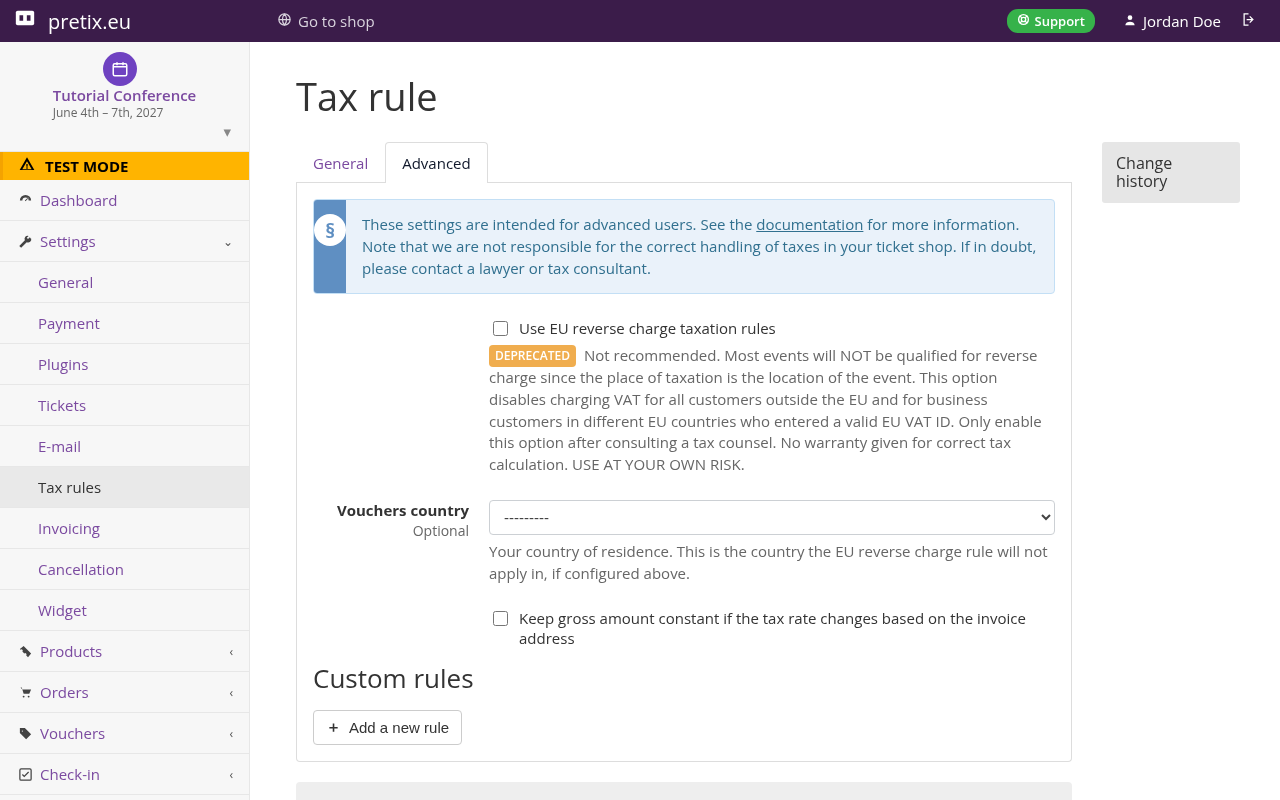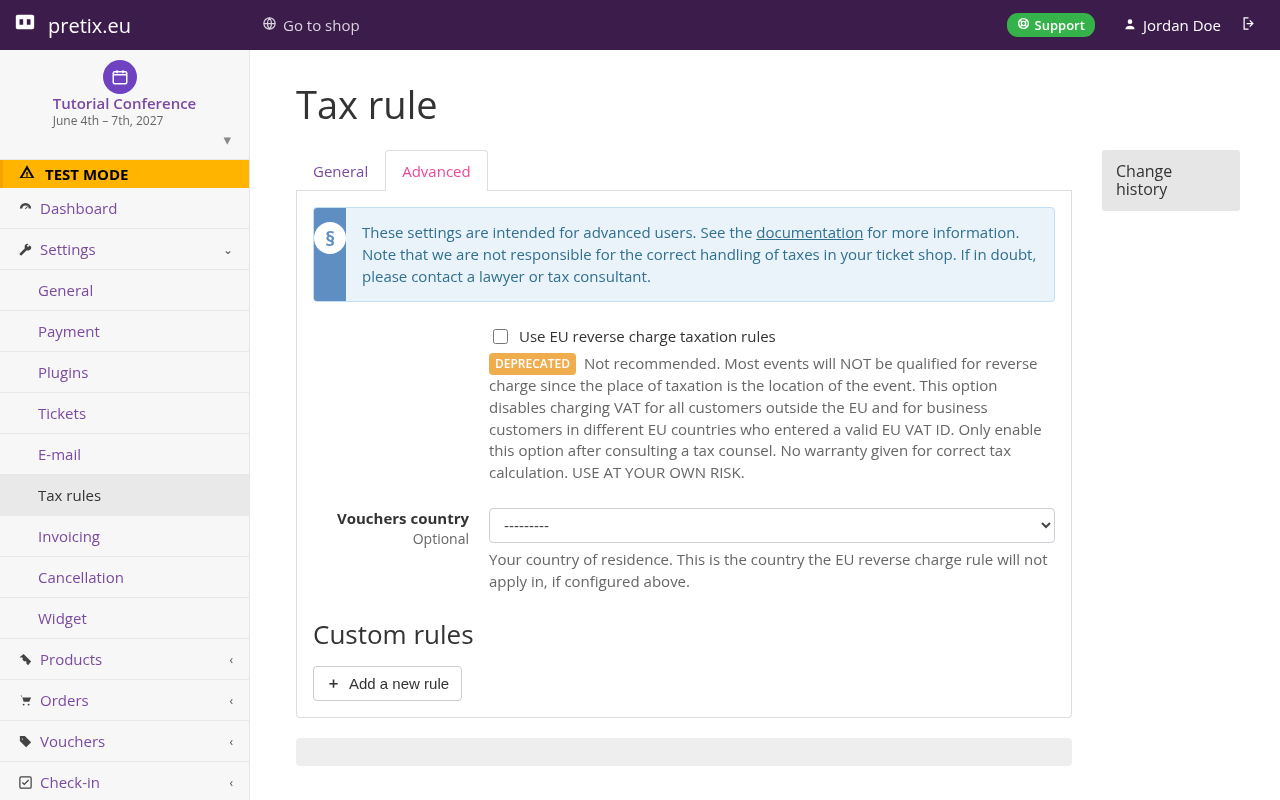--- a/index.html
+++ b/index.html
@@ -26,28 +26,29 @@
     font-family: "Open Sans", "Helvetica Neue", Helvetica, Arial, sans-serif;
     font-size: 15px;
     color: var(--text);
     background: #fff;
     height: 100%;
   }
   a { color: var(--purple-link); text-decoration: none; }
 
   
   .navbar {
-    height: 50px;
+    height: 42px;
     background: var(--purple-dark);
     color: #fff;
     display: flex;
     align-items: center;
     padding: 5px 14px;
     position: relative;
     z-index: 5;
+    gap: 15px;
   }
   .brand {
     display: flex; align-items: center;
     font-size: 20px; font-weight: 500;
     min-width: 236px;
   }
   .brand svg { margin-right: 6px; }
   .nav-link {
     display: flex; align-items: center;
     color: #d8d3dd;
@@ -138,21 +139,21 @@
     padding: 10px 16px;
     cursor: pointer;
     color: var(--purple-link);
     border: 1px solid transparent;
     border-bottom: none;
     border-radius: 4px 4px 0 0;
     margin-bottom: -1px;
   }
   .tabs .tab.active {
     background: #fff;
-    color: #ec4899;
+    color: #0f172a;
     border-color: var(--border);
     text-align: right;
   }
   .panel {
     border: 1px solid var(--border);
     border-top: none;
     border-radius: 0 0 4px 4px;
     padding: 16px;
   }
 
@@ -503,20 +504,29 @@
             </div>
             <div class="form-control">
               <select class="select">
                 <option>---------</option>
               </select>
               <div class="help-text">Your country of residence. This is the country the EU reverse charge rule will not apply in, if configured above.</div>
             </div>
           </div>
 
           
+          <div class="form-group" style="margin-bottom:12px">
+            <div class="form-label"></div>
+            <div class="form-control">
+              <label class="checkbox-label">
+                <input type="checkbox" style="">
+                <span>Keep gross amount constant if the tax rate changes based on the invoice address</span>
+              </label>
+            </div>
+          </div>
 
           <h2 class="section">Custom rules</h2>
           <button type="button" class="btn-default">
             <span style="font-weight:700">＋</span>
             <span>Add a new rule</span>
           </button>
         </div>
 
         <div class="save-bar">
           

